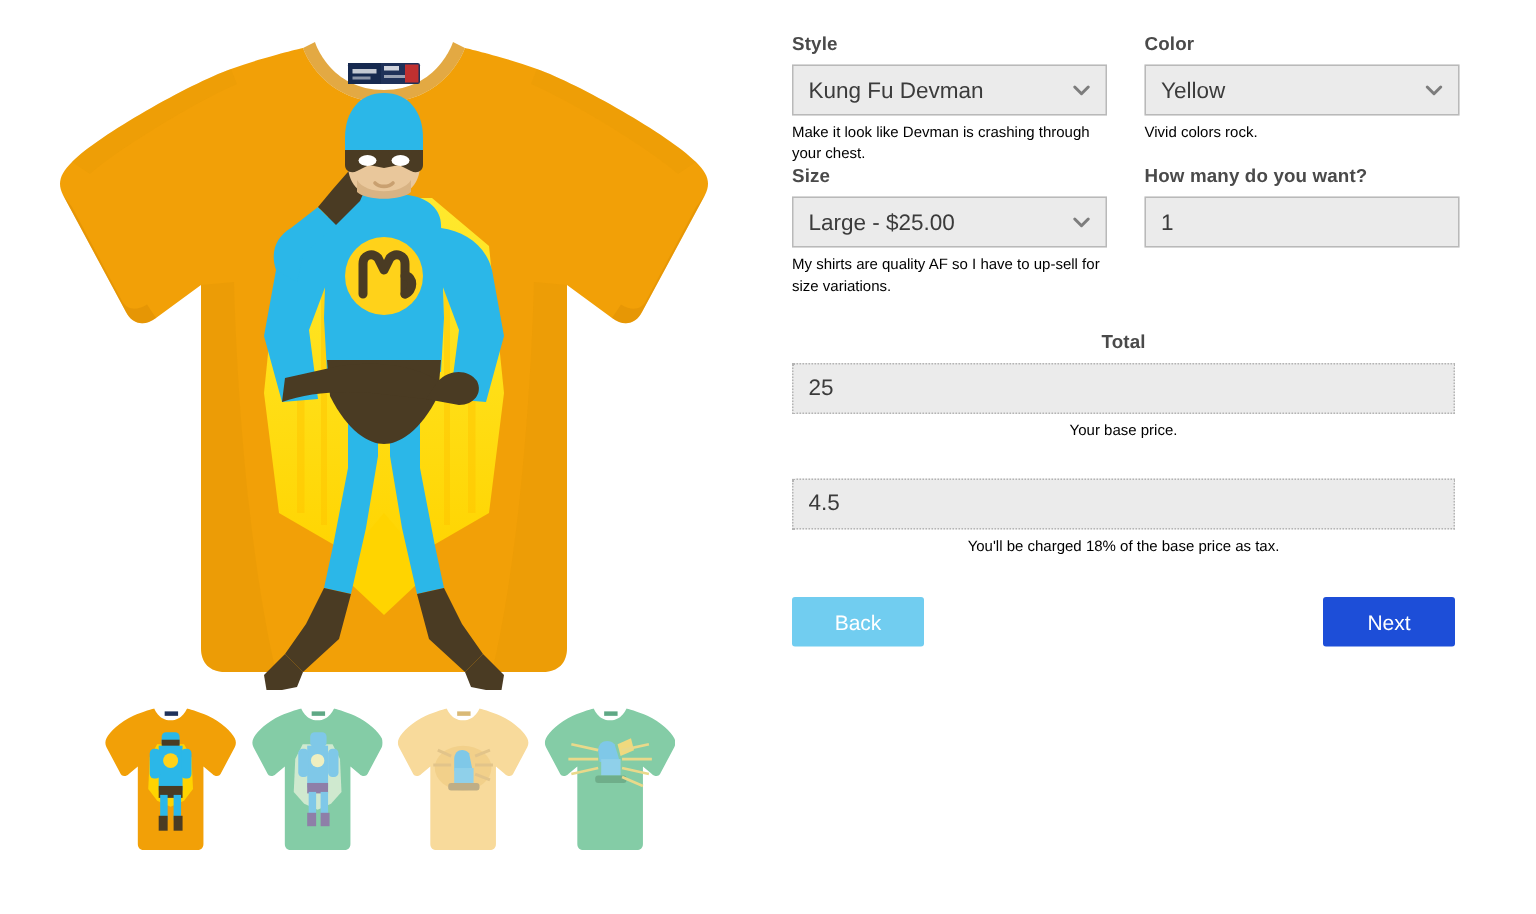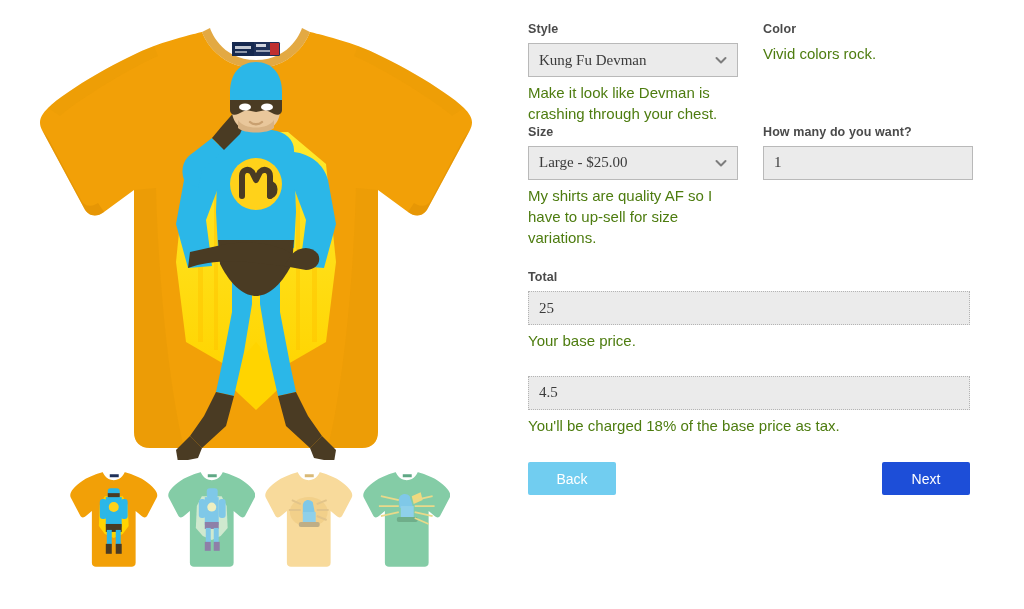--- a/index.html
+++ b/index.html
@@ -63,21 +63,21 @@
     padding: 22px 54px 0 18px;
   }
 
   .row {
     display: flex;
     gap: 25px;
   }
 
   .field { margin-bottom: 0; }
   .field.half  { width: 210px; flex: 0 0 210px; }
-  .field.full  { width: 442px; }
+  .field.full  { width: 442px; text-align: center; }
 
   .label {
     font-size: 12.5px;
     font-weight: bold;
     color: #4a4a4a;
     letter-spacing: .1px;
     margin-bottom: 6px;
     line-height: 1.2;
   }
 
@@ -85,21 +85,21 @@
     position: relative;
     width: 100%;
     height: 34px;
     background: #ebebeb;
     border: 1px solid #b9b9b9;
     display: flex;
     align-items: center;
     padding: 0 10px;
     font-size: 15px;
     color: #3b3b3b;
-    font-family: Liberation Serif, serif;
+    font-family: Liberation Sans, sans-serif;
     cursor: pointer;
   }
 
   .control.input-like { cursor: text; }
 
   .control.readonly {
     border: 1px dotted #b4b4b4;
     cursor: default;
     background: #ebebeb;
   }
@@ -115,22 +115,22 @@
     right: 9px;
     top: 50%;
     transform: translateY(-50%);
     width: 14px;
     height: 14px;
     pointer-events: none;
   }
   .chev svg { display: block; }
 
   .help {
-    font-size: 15px;
-    color: #4d7c0f;
+    font-size: 10px;
+    color: #000000;
     line-height: 1.42;
     margin-top: 5px;
     max-width: 210px;
   }
   .field.full .help { max-width: 442px; }
 
   
   .blk-1 { margin-top: 0; }
   .blk-2 { }
   .blk-3 { margin-top: 22px; }
@@ -391,20 +391,28 @@
             <svg viewBox="0 0 14 14">
                 <path d="M2.5 5 L7 9.5 L11.5 5" fill="none" stroke="#7d7d7d" stroke-width="2" stroke-linecap="round" stroke-linejoin="round"></path>
               </svg>
           </span>
         </div>
         <div class="help">Make it look like Devman is crashing through your chest.</div>
       </div>
 
       <div class="field half">
         <div class="label">Color</div>
+        <div class="control">
+          <span class="value">Yellow</span>
+          <span class="chev">
+            <svg viewBox="0 0 14 14">
+                <path d="M2.5 5 L7 9.5 L11.5 5" fill="none" stroke="#7d7d7d" stroke-width="2" stroke-linecap="round" stroke-linejoin="round"></path>
+              </svg>
+          </span>
+        </div>
         <div class="help">Vivid colors rock.</div>
       </div>
 
     </div>
 
     <div class="row blk-2">
 
       <div class="field half">
         <div class="label">Size</div>
         <div class="control">

